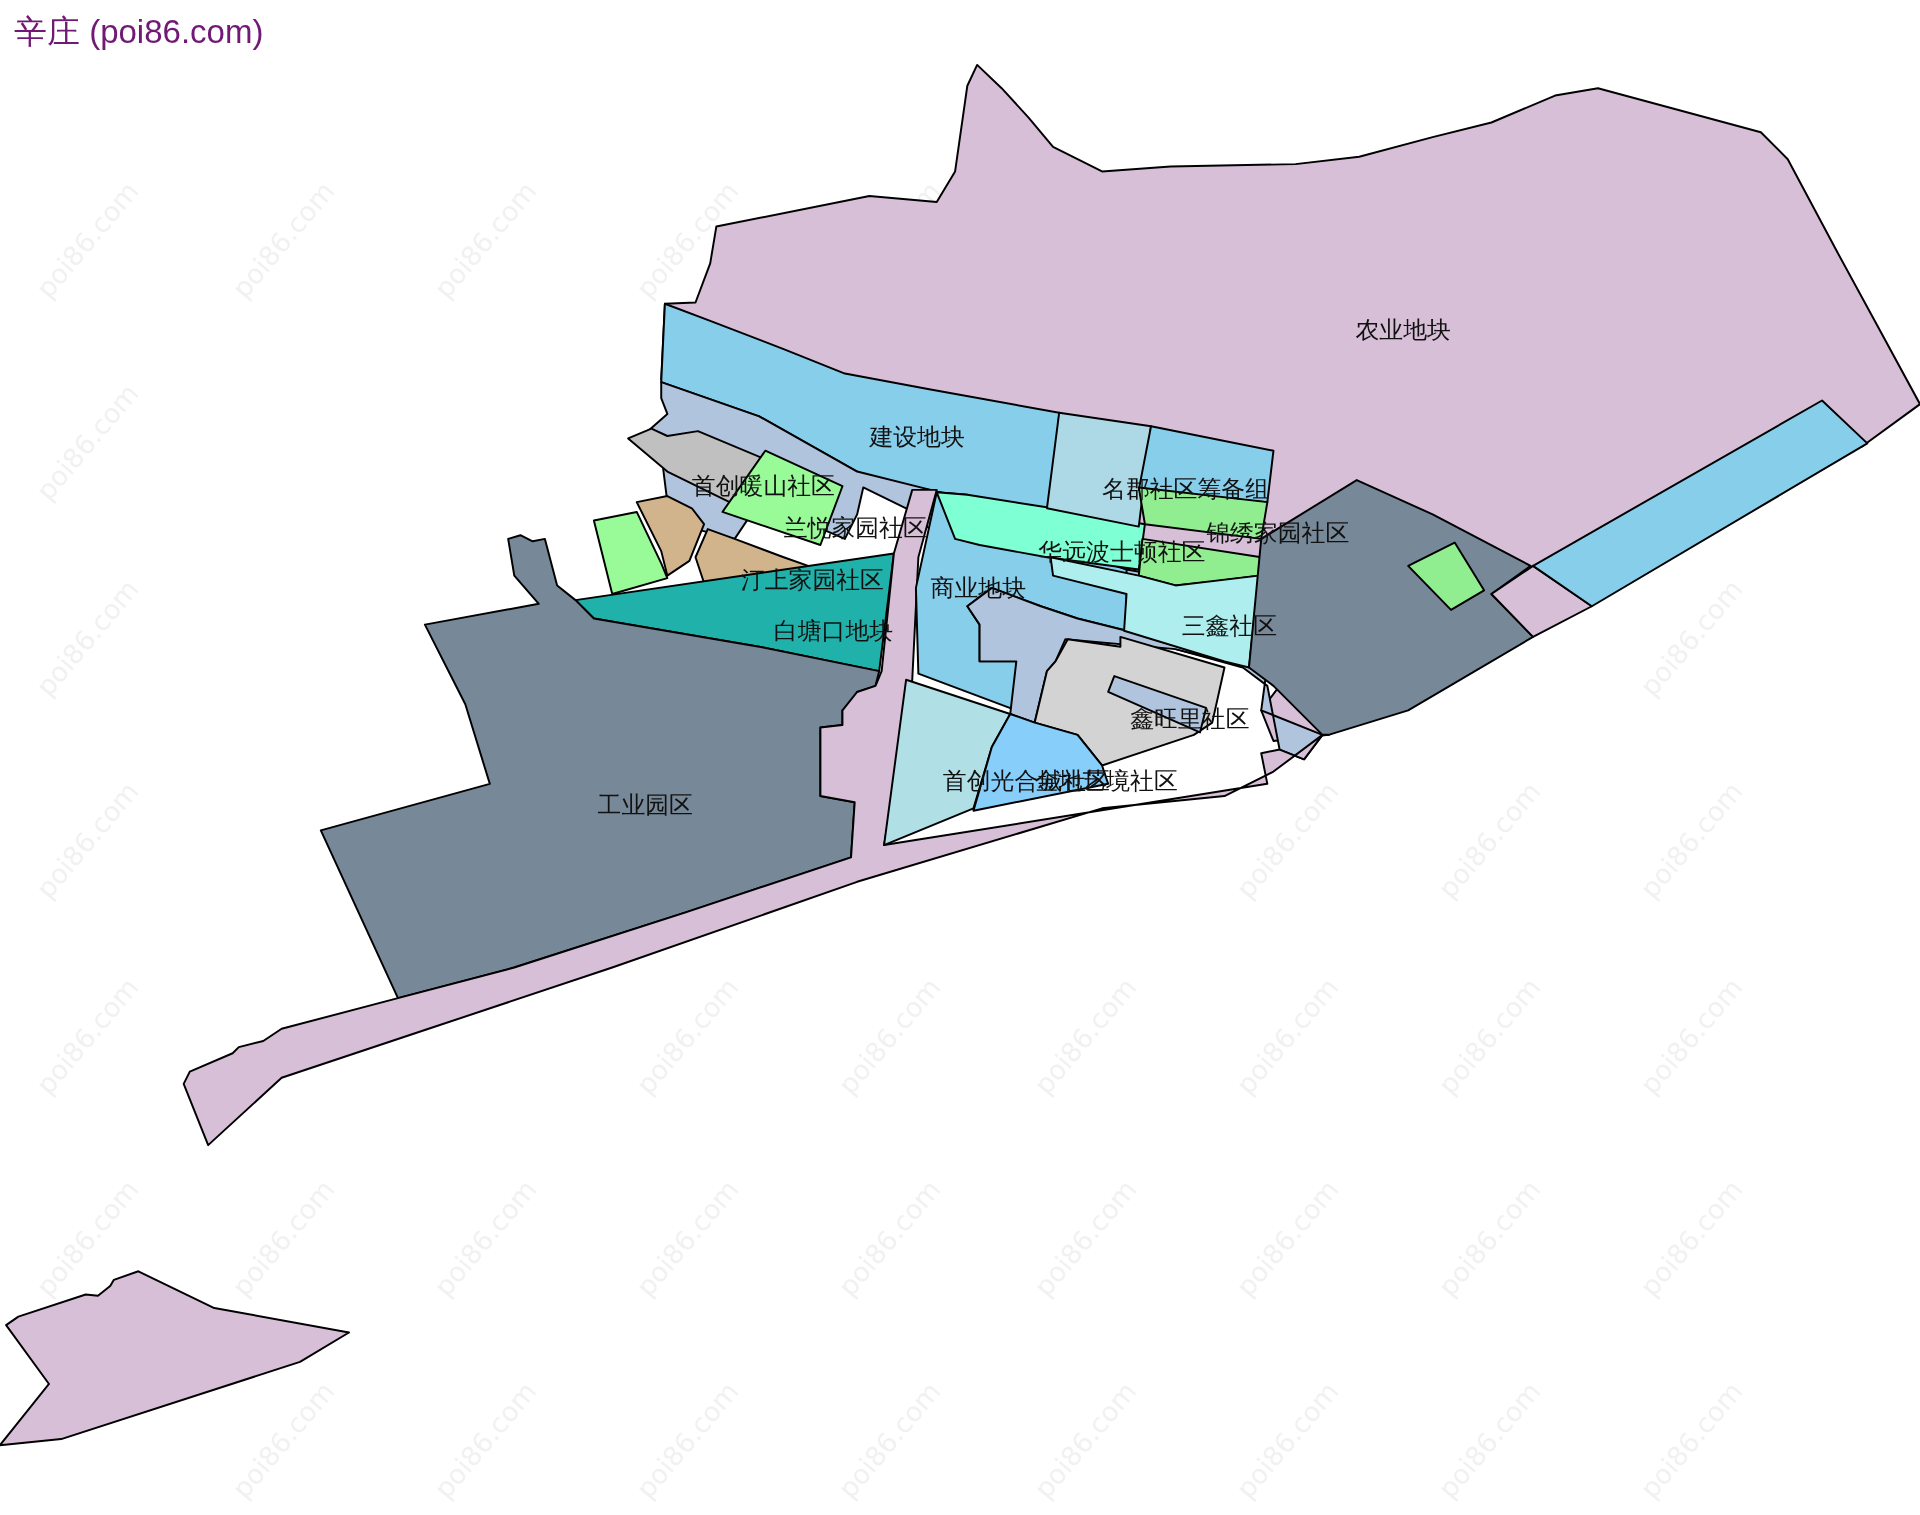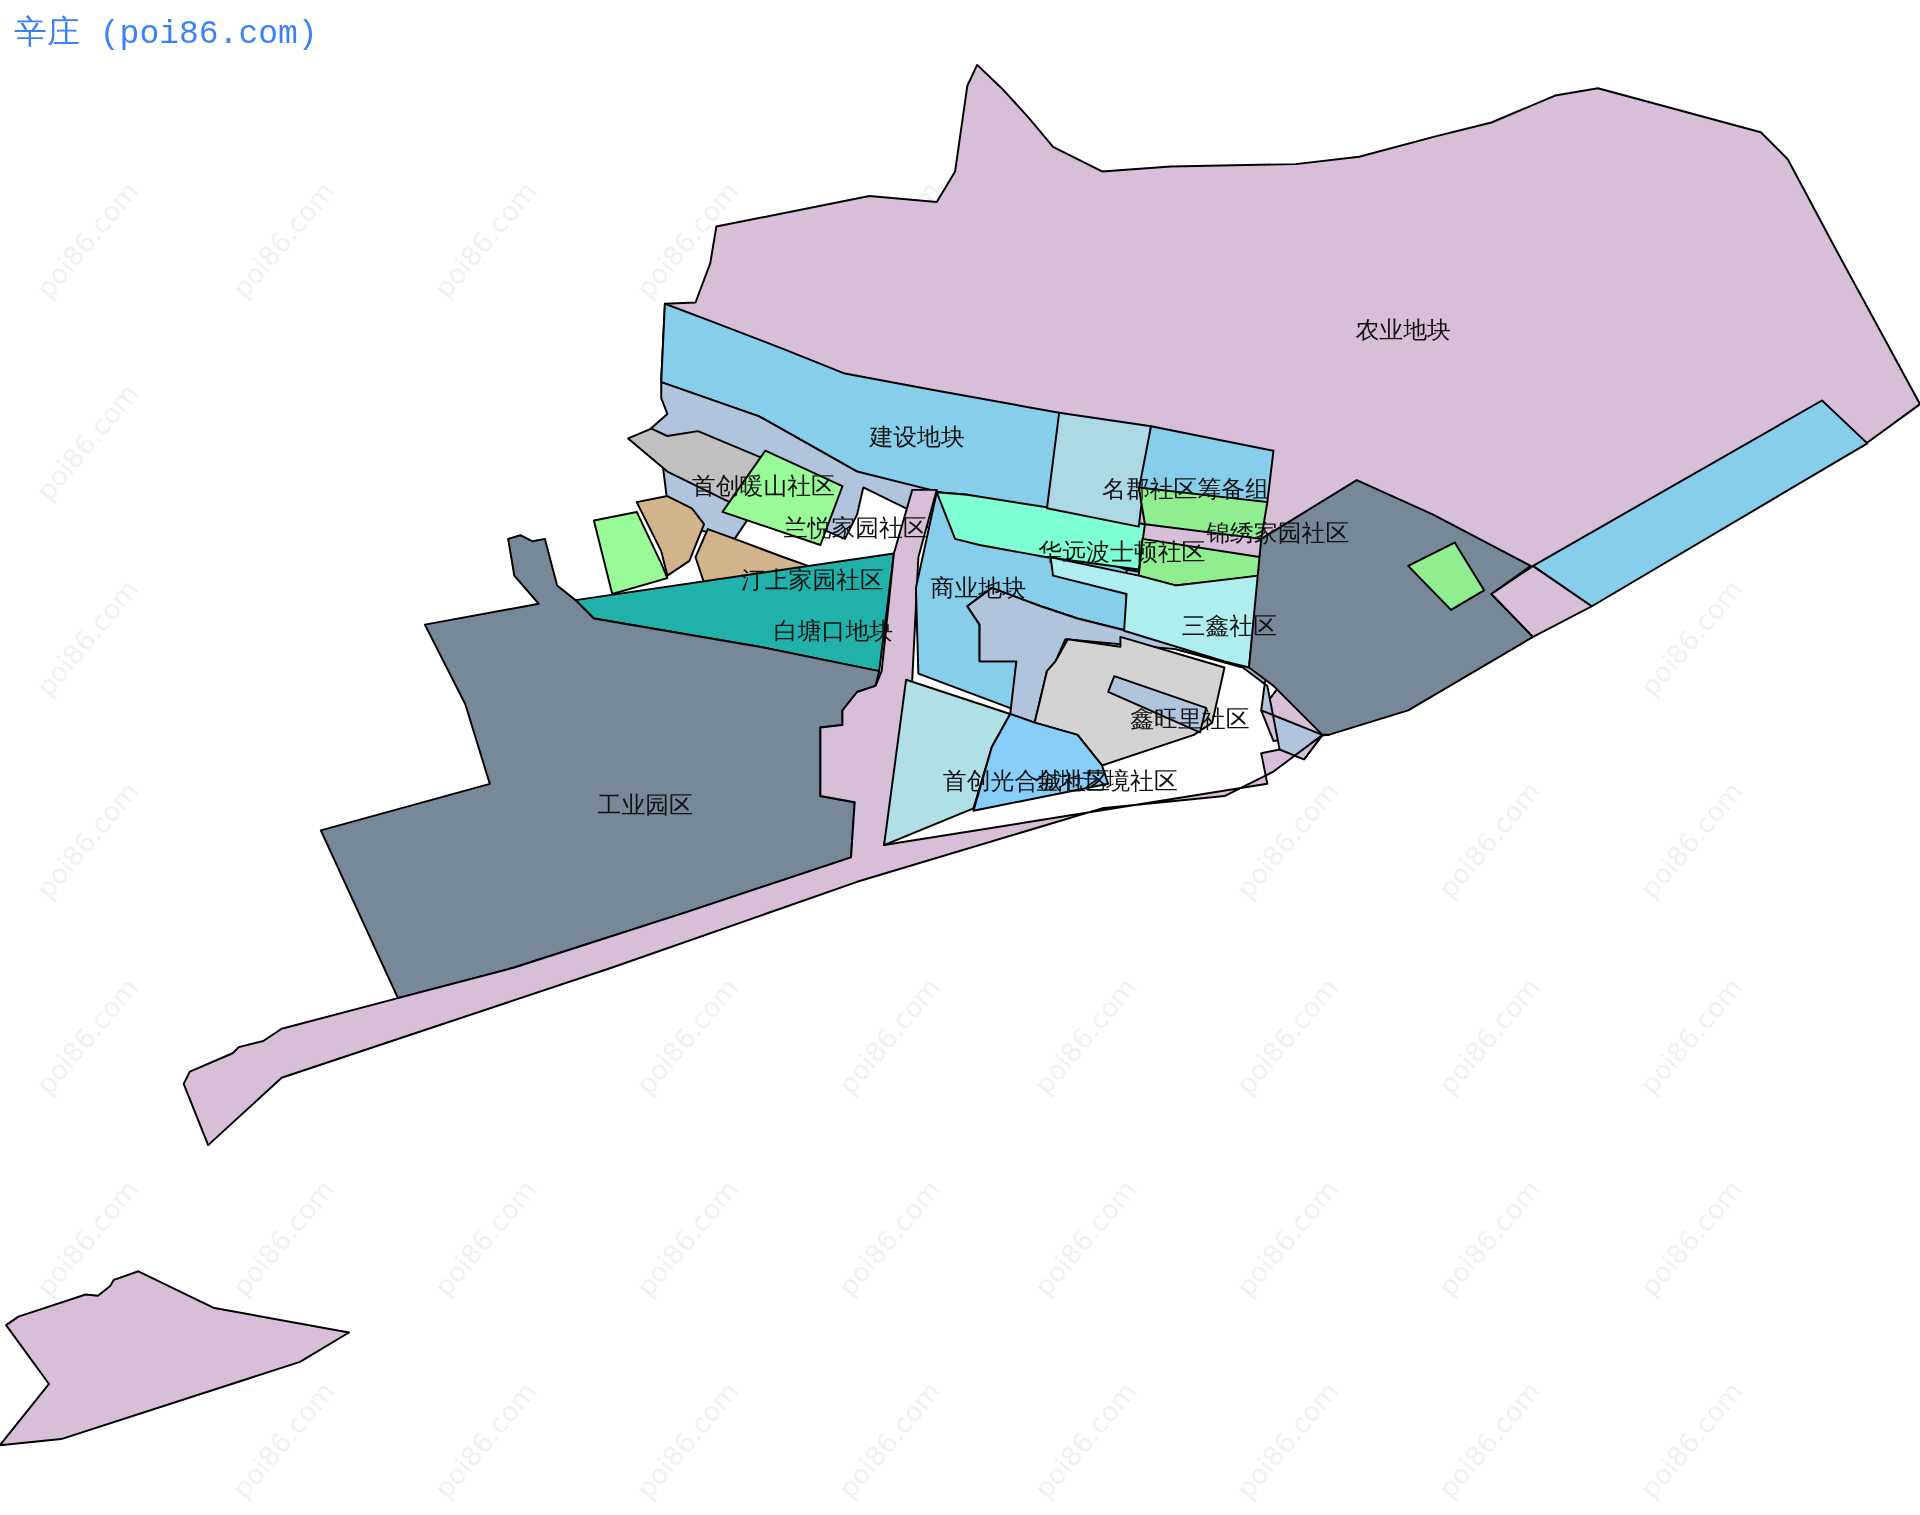--- a/index.html
+++ b/index.html
@@ -1,17 +1,17 @@
 <!DOCTYPE html>
 <html><head>
 <meta charset="utf-8">
 <style>
   html, body { margin: 0; padding: 0; background: #ffffff; }
   body { width: 1920px; height: 1515px; position: relative; overflow: hidden; font-family: "DejaVu Sans", sans-serif; }
-  #map-title { position: absolute; left: 14px; top: 10px; font-size: 33px; color: #3b82f6; font-family: Liberation Mono, monospace; white-space: nowrap; }
+  #map-title { position: absolute; left: 14px; top: 10px; font-size: 33px; color: #701a75; font-family: Liberation Sans, sans-serif; white-space: nowrap; }
   #map { position: absolute; left: 0; top: 0; width: 1920px; height: 1515px; }
   .region { stroke: #000; stroke-width: 1.6; stroke-linejoin: round; cursor: pointer; }
   .label { font-family: "DejaVu Sans", sans-serif; font-size: 19.5px; fill: #111; pointer-events: none; }
   .wm { font-family: "DejaVu Sans", sans-serif; font-size: 22px; fill: #e6e6e6; fill-opacity: 0.55; pointer-events: none; }
 </style>
 </head>
 <body>
 
 <div id="map-title">辛庄 (poi86.com)</div>
 

